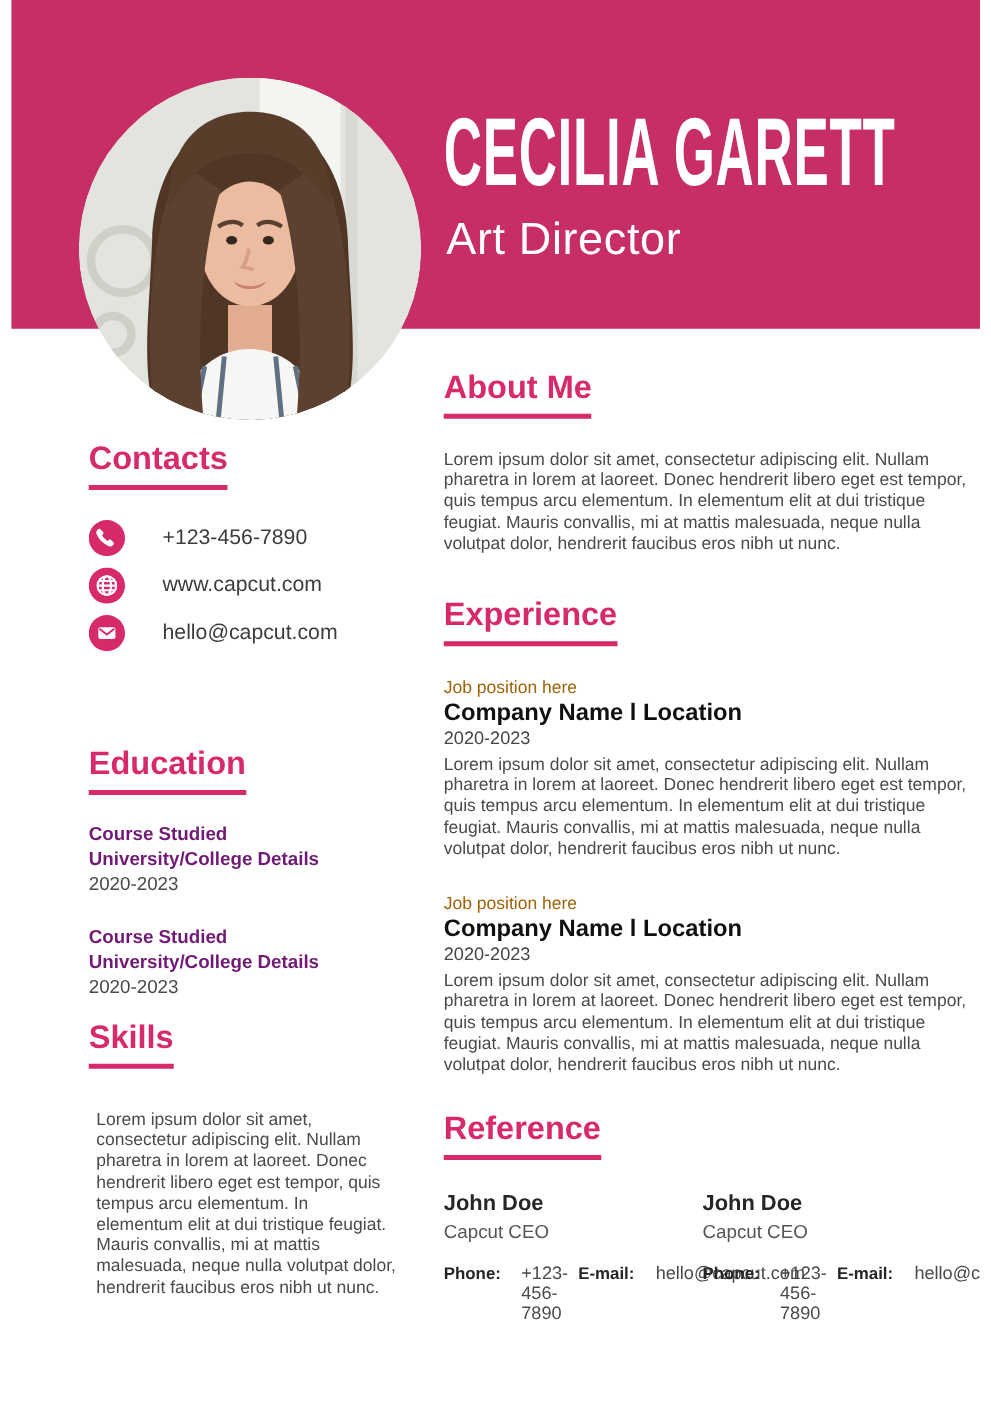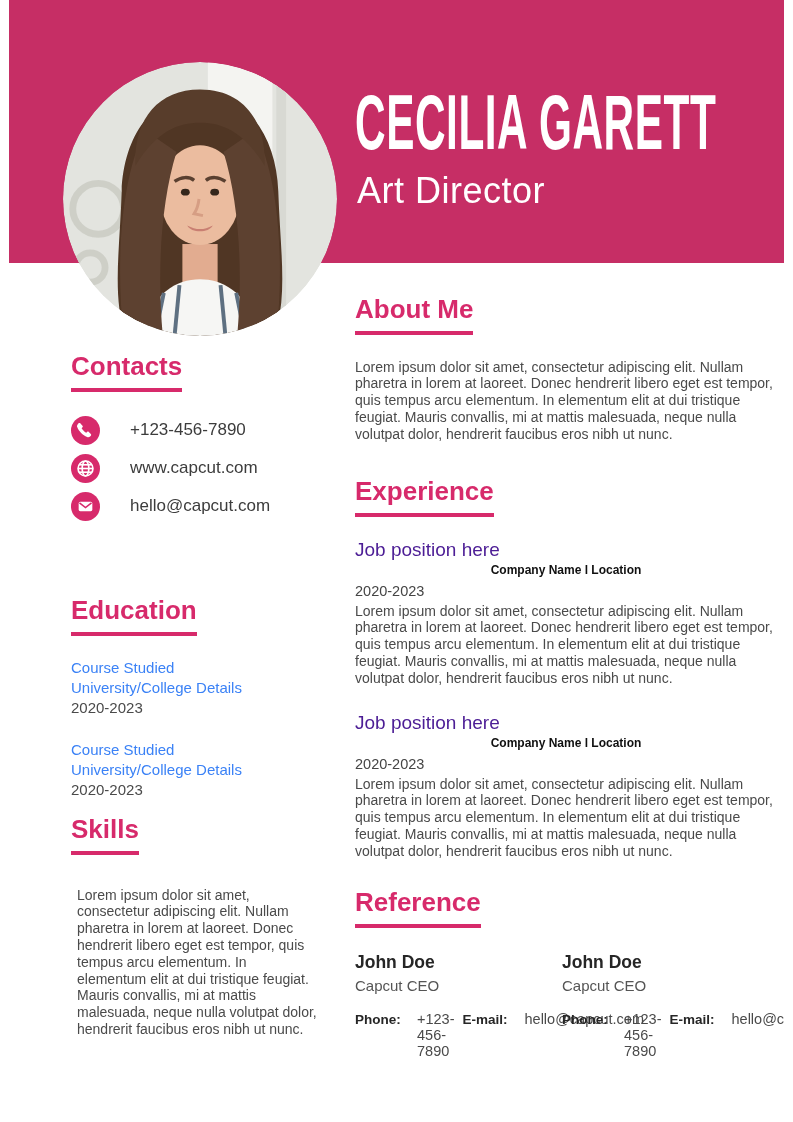--- a/index.html
+++ b/index.html
@@ -41,30 +41,30 @@
   .body-text { font-size:14px; line-height:1.2; color:#4A4A4A; }
   
   .left-col-sec { left:62px; width:248px; }
   .contacts-list { margin-top:24px; display:flex; flex-direction:column; gap:9px; }
   .contact-row { display:flex; align-items:center; gap:30px; }
   .contact-icon { width:29px; height:29px; flex:none; }
   .contact-icon svg { display:block; }
   .contact-text { font-size:17px; color:#3C3C3C; line-height:1.28; max-width:166px; }
   .edu-entries { margin-top:22px; }
   .edu-entry + .edu-entry { margin-top:22px; }
-  .edu-course, .edu-school { font-size:15px; font-weight:400; color:#3b82f6; line-height:20px; }
+  .edu-course, .edu-school { font-size:15px; font-weight:700; color:#701a75; line-height:20px; }
   .edu-years { font-size:15px; font-weight:400; color:#4A4A4A; line-height:20px; }
   .skills-text { margin-top:32px; padding-left:6px; }
   
   .right-col-sec { left:346px; width:422px; }
   .about-text { margin-top:24px; }
   .exp-entries { margin-top:22px; }
   .exp-entry + .exp-entry { margin-top:25px; }
-  .exp-position { font-size:19px; color:#4c1d95; line-height:21px; }
-  .exp-company { font-size:12px; font-weight:700; color:#101010; line-height:21px;text-align:center; }
+  .exp-position { font-size:14px; color:#a16207; line-height:21px; }
+  .exp-company { font-size:19px; font-weight:700; color:#101010; line-height:21px; }
   .exp-years { font-size:14.5px; color:#454545; line-height:20px; }
   .exp-desc { margin-top:2px; }
   .ref-grid { margin-top:24px; display:grid; grid-template-columns:207px 1fr; }
   .ref-name { font-size:17.5px; font-weight:700; color:#262626; }
   .ref-title { margin-top:4px; font-size:15px; color:#555555; }
   .ref-rows { margin-top:17px; display:flex; flex-direction:row; gap:8px; }
   .ref-row { display:flex; gap:10px; align-items:baseline; }
   .ref-label { font-size:13.5px; font-weight:700; color:#262626; width:52px; flex:none; }
   .ref-value { font-size:14.5px; color:#4A4A4A; }
   

